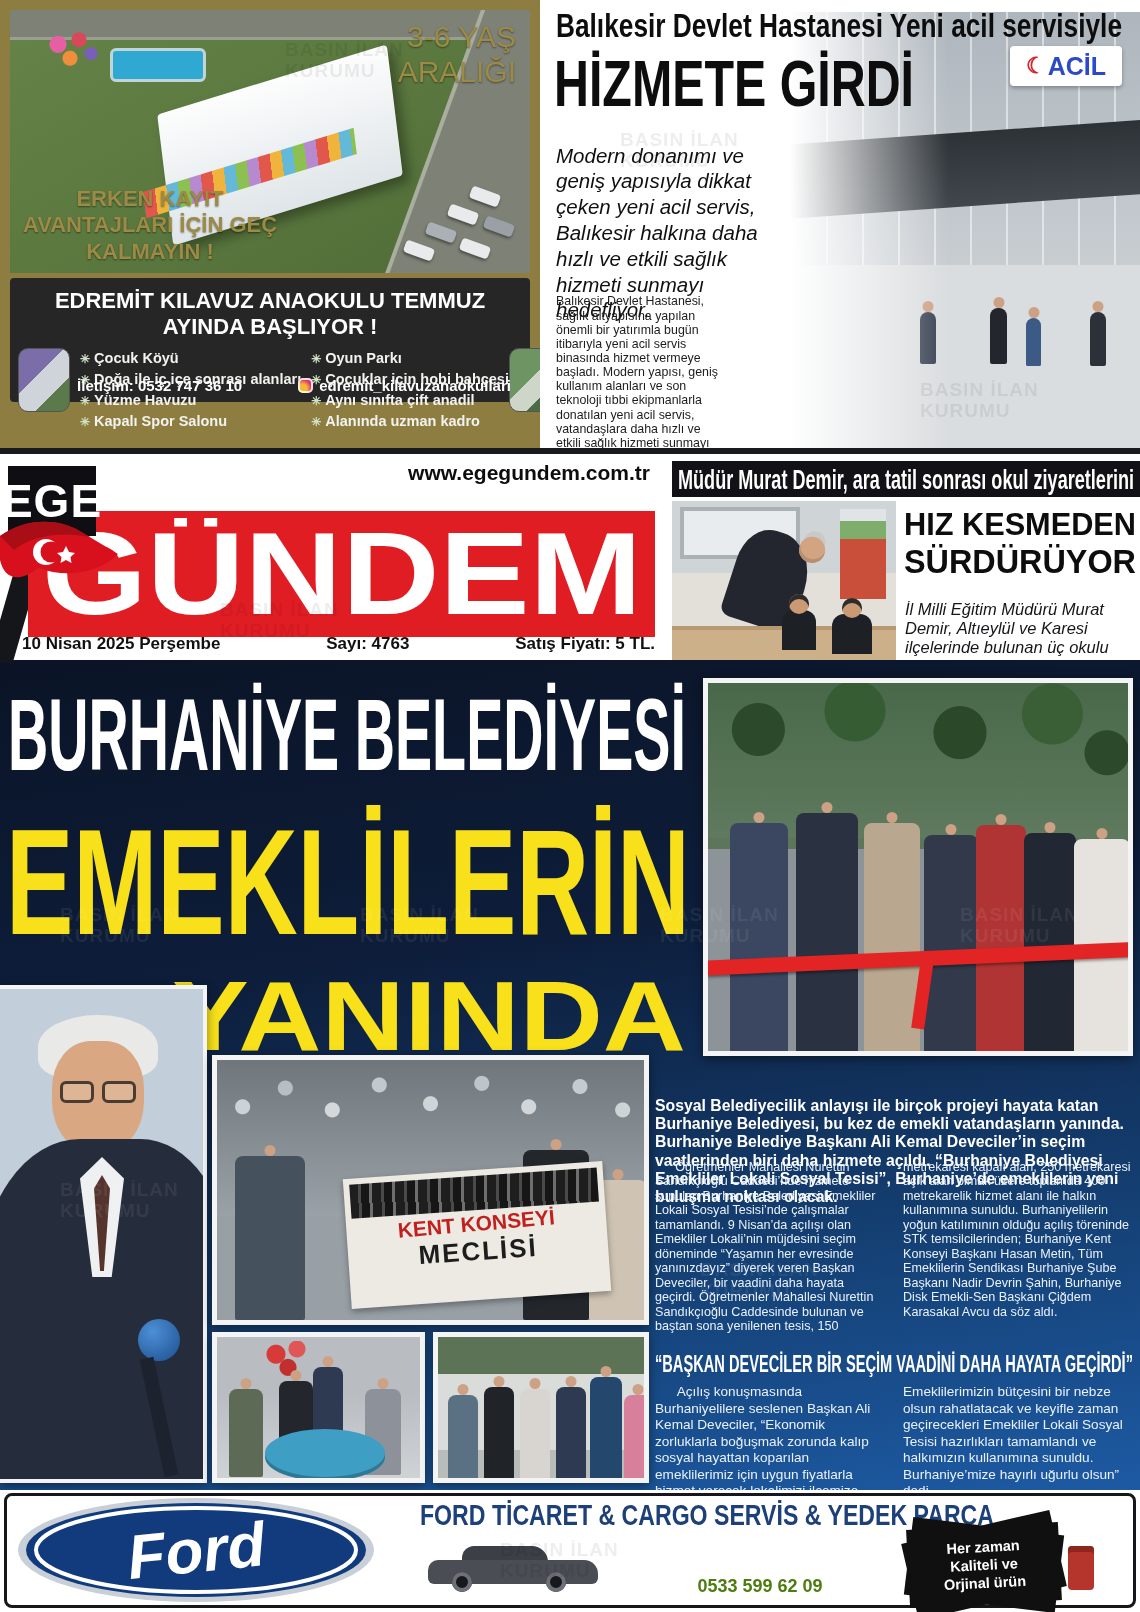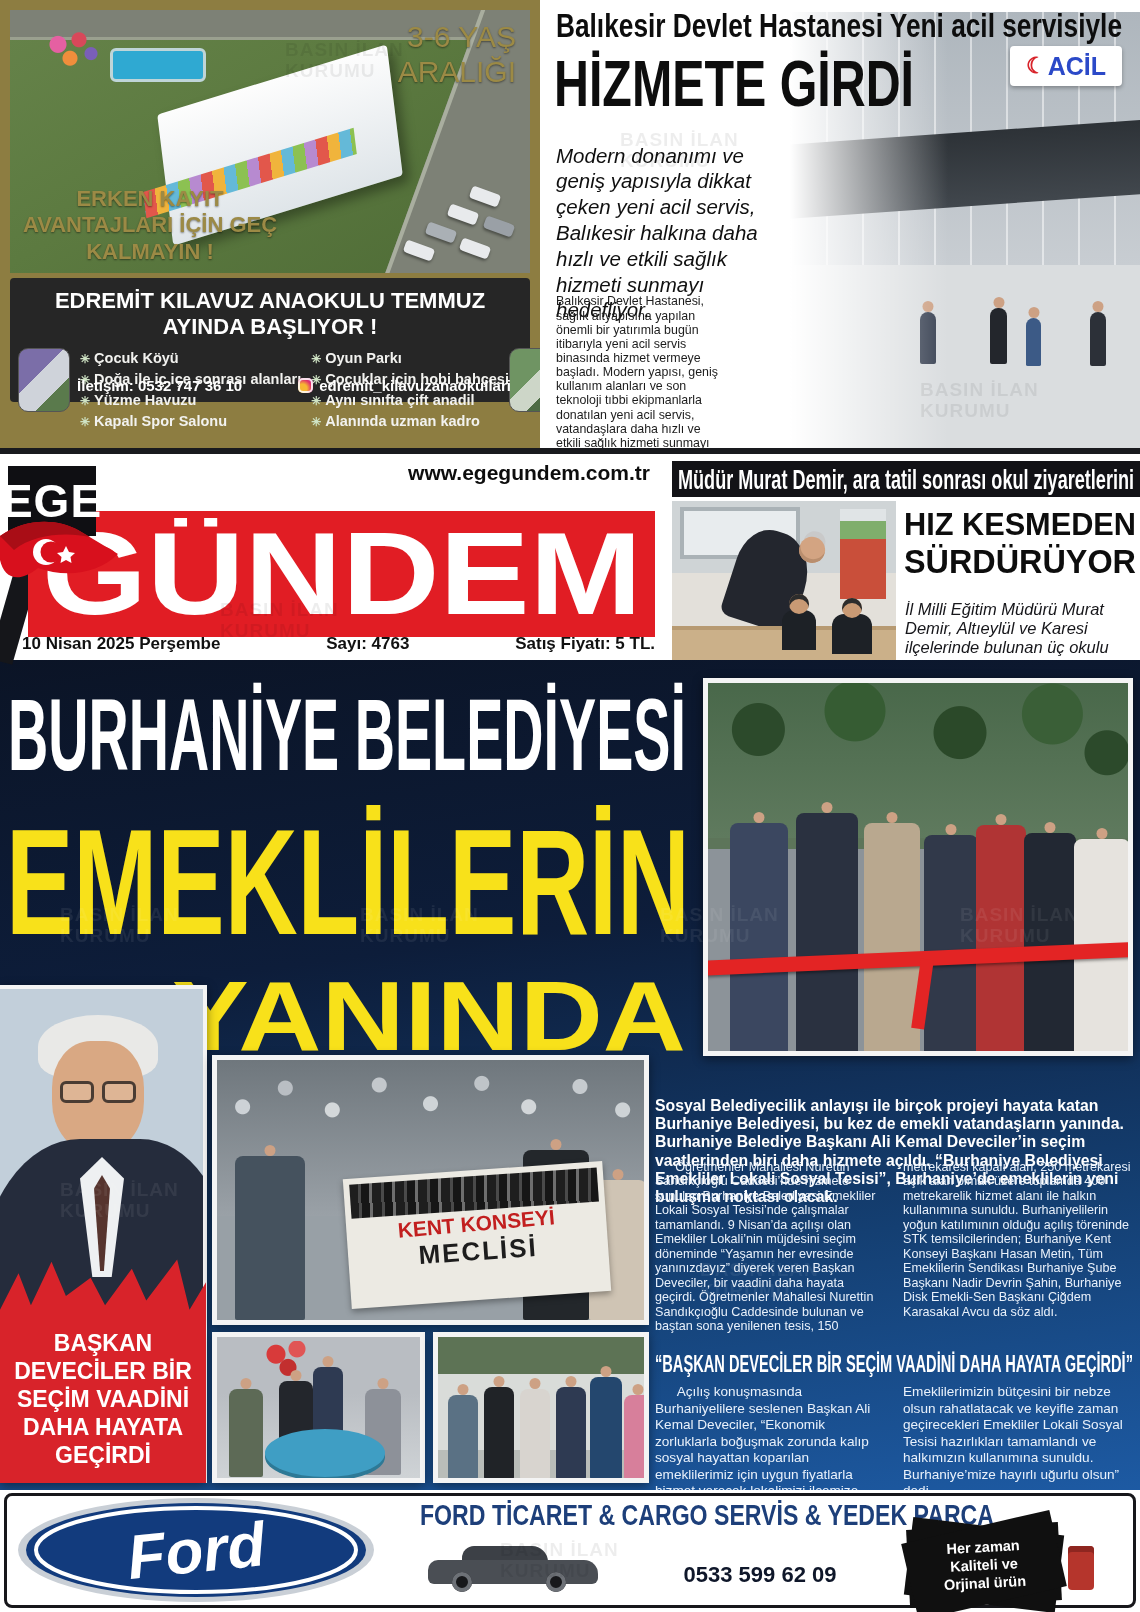--- a/index.html
+++ b/index.html
@@ -156,21 +156,21 @@
   
   .ford{left:0;top:1490px;width:1140px;height:122px;background:#fff;}
   .ford-frame{left:4px;top:3px;right:4px;bottom:4px;border:3px solid #17171b;border-radius:8px;}
   .ford-oval{left:14px;top:6px;}
   .ford-title{left:420px;top:8px;}
   .car{left:428px;top:56px;width:170px;height:46px;}
   .car-body{position:absolute;left:0;bottom:8px;width:170px;height:24px;background:#4a4e54;border-radius:10px 14px 6px 6px;}
   .car-top{position:absolute;left:34px;bottom:26px;width:86px;height:20px;background:#3c4046;border-radius:12px 16px 0 0;}
   .wheel{position:absolute;bottom:0;width:20px;height:20px;border-radius:50%;background:#17181b;box-shadow:inset 0 0 0 4px #6d7177;}
   .kazim{left:620px;top:50px;width:280px;text-align:center;font-weight:900;font-size:33px;color:#0e0e10;letter-spacing:-1px;}
-  .phone{left:620px;top:72px;width:280px;text-align:center;font-weight:900;font-size:22px;color:#0f172a;}
+  .phone{left:620px;top:86px;width:280px;text-align:center;font-weight:900;font-size:18px;color:#4d7c0f;}
   .badge{left:908px;top:36px;width:152px;height:78px;background:#101010;transform:rotate(-3deg);
       display:flex;align-items:center;justify-content:center;position:absolute;z-index:2;}
   .badge::before,.badge::after{content:"";position:absolute;left:0;top:0;width:100%;height:100%;background:#101010;z-index:-1;}
   .badge::before{transform:rotate(10deg);} .badge::after{transform:rotate(-10deg);}
   .badge div{color:#fff;font-weight:900;font-size:14.5px;line-height:1.25;text-align:center;white-space:pre-line;}
   .ford-red{left:1068px;top:56px;width:26px;height:44px;background:#b5352c;border-radius:4px;box-shadow:inset 0 6px 0 #8e2620;}
 </style>
 </head>
 <body>
 
@@ -355,27 +355,20 @@
     </div>
     <div class="photo-frame small-b">
       <div class="pers" style="left:10px;top:58px;width:30px;height:84px;background:#5a7184;"></div>
       <div class="pers" style="left:46px;top:50px;width:30px;height:92px;background:#202327;"></div>
       <div class="pers" style="left:82px;top:52px;width:30px;height:90px;background:#d8d4cf;"></div>
       <div class="pers" style="left:118px;top:50px;width:30px;height:92px;background:#2e3a52;"></div>
       <div class="pers" style="left:152px;top:40px;width:32px;height:102px;background:#24476e;"></div>
       <div class="pers" style="left:186px;top:58px;width:28px;height:84px;background:#d77f9b;"></div>
     </div>
 
-    <div class="red-banner">
-      <div>BAŞKAN
-DEVECİLER BİR
-SEÇİM VAADİNİ
-DAHA HAYATA
-GEÇİRDİ</div>
-    </div>
 
     <p class="abs intro">Sosyal Belediyecilik anlayışı ile birçok projeyi hayata katan Burhaniye Belediyesi, bu kez de emekli vatandaşların yanında. Burhaniye Belediye Başkanı Ali Kemal Deveciler’in seçim vaatlerinden biri daha hizmete açıldı. “Burhaniye Belediyesi Emekliler Lokali Sosyal Tesisi”, Burhaniye’de emeklilerin yeni buluşma noktası olacak.</p>
     <div class="abs cols">
       <div class="c indent">Öğretmenler Mahallesi Nurettin Sandıkçıoğlu Caddesi’nde hizmete sunulan Burhaniye Belediyesi Emekliler Lokali Sosyal Tesisi’nde çalışmalar tamamlandı. 9 Nisan’da açılışı olan Emekliler Lokali’nin müjdesini seçim döneminde “Yaşamın her evresinde yanınızdayız” diyerek veren Başkan Deveciler, bir vaadini daha hayata geçirdi. Öğretmenler Mahallesi Nurettin Sandıkçıoğlu Caddesinde bulunan ve baştan sona yenilenen tesis, 150</div>
       <div class="c">metrekaresi kapalı alan, 250 metrekaresi açık alan olmak üzere toplamda 400 metrekarelik hizmet alanı ile halkın kullanımına sunuldu. Burhaniyelilerin yoğun katılımının olduğu açılış töreninde STK temsilcilerinden; Burhaniye Kent Konseyi Başkanı Hasan Metin, Tüm Emeklilerin Sendikası Burhaniye Şube Başkanı Nadir Devrin Şahin, Burhaniye Disk Emekli-Sen Başkanı Çiğdem Karasakal Avcu da söz aldı.</div>
     </div>
     <svg class="abs subhead-svg" width="482" height="28">
       <text x="0" y="22" font-size="23" fill="#ffffff" textLength="478" lengthAdjust="spacingAndGlyphs">“BAŞKAN DEVECİLER BİR SEÇİM VAADİNİ DAHA HAYATA GEÇİRDİ”</text>
     </svg>
     <div class="abs qcols">

